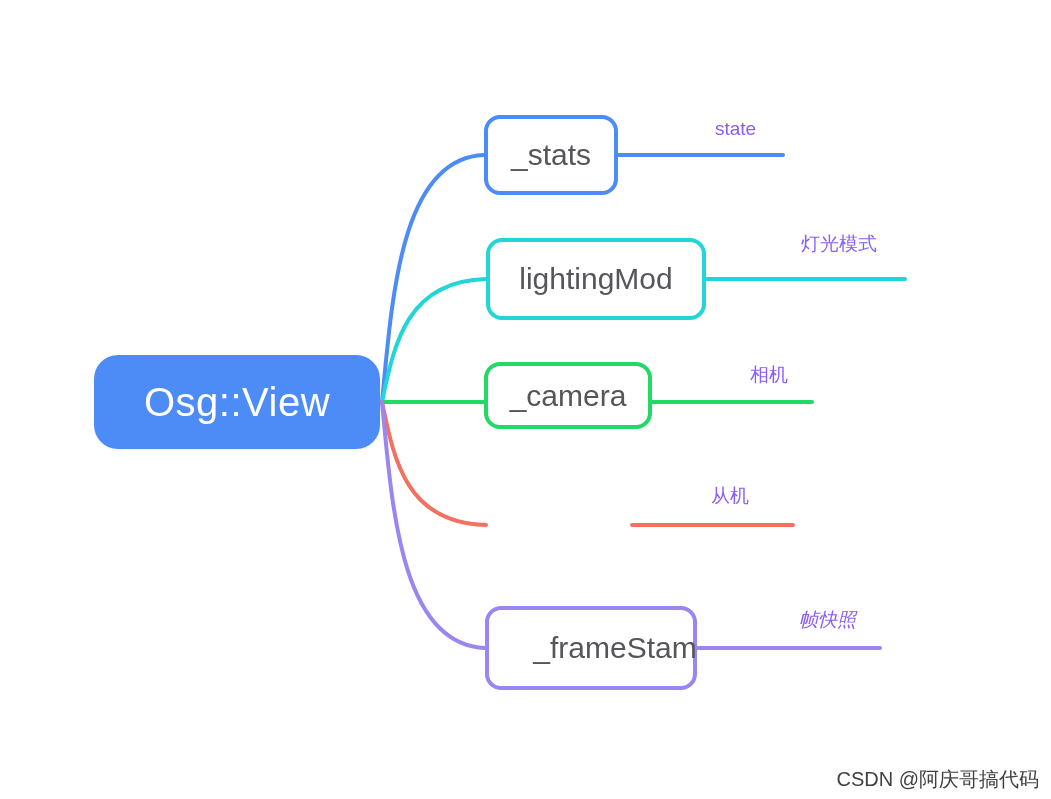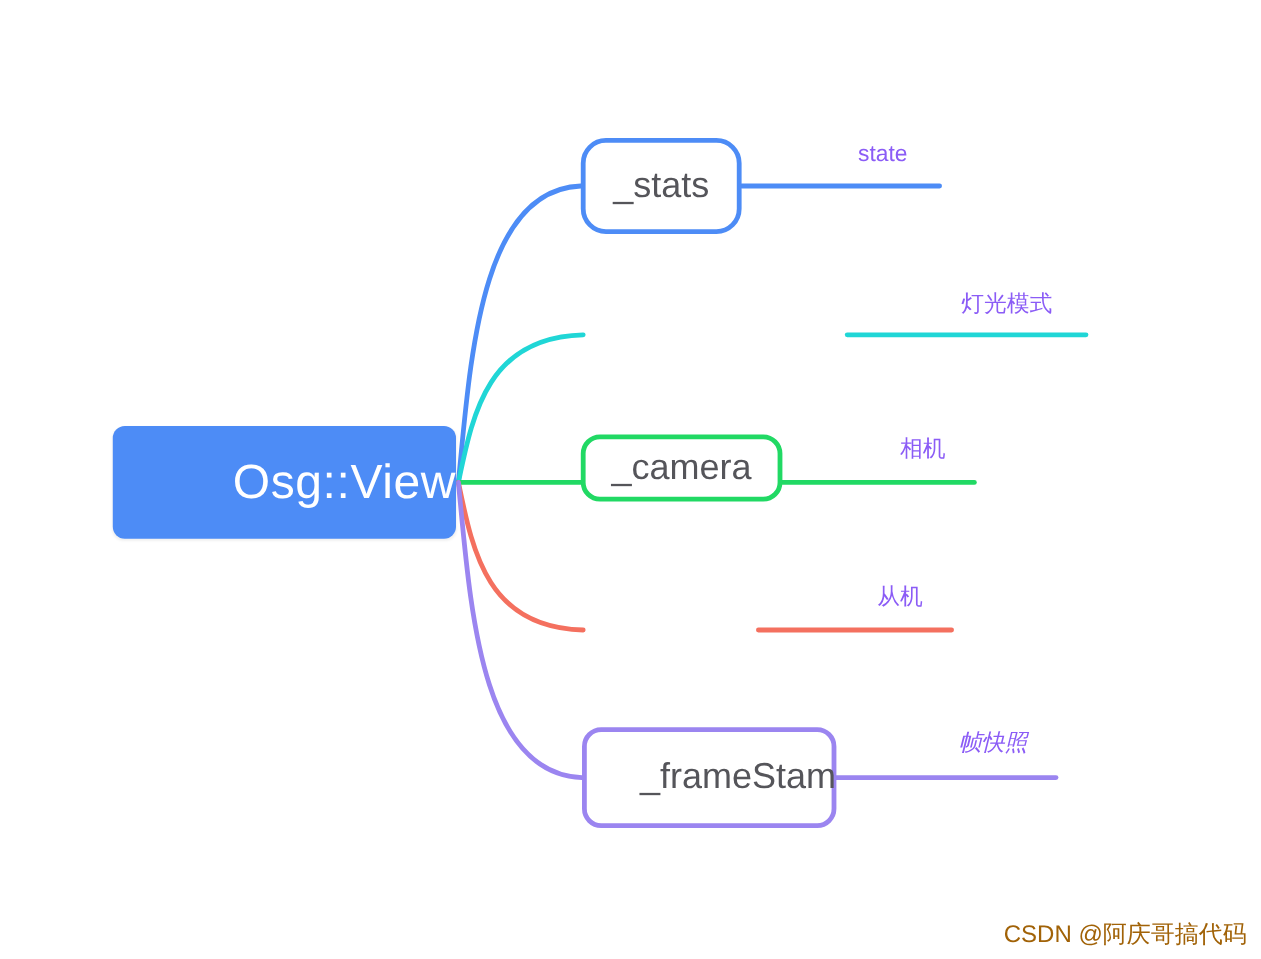--- a/index.html
+++ b/index.html
@@ -27,24 +27,24 @@
   }
 
   
   .root-node {
     position: absolute;
     left: 94px;
     top: 355px;
     width: 286px;
     height: 94px;
     background: #4d8cf6;
-    border-radius: 10px;
+    border-radius: 24px;
     display: flex;
     align-items: center;
-    justify-content: flex-end;
+    justify-content: center;
     box-shadow: 0 1px 2px rgba(0,0,0,0.06);
   }
   .root-label {
     color: #ffffff;
     font-size: 40px;
     line-height: 1;
     letter-spacing: 0.5px;
     white-space: nowrap;
   }
 
@@ -74,21 +74,21 @@
     font-size: 19px;
     line-height: 1;
     white-space: nowrap;
   }
 
   
   .watermark {
     position: absolute;
     right: 12px;
     bottom: 10px;
-    color: #a16207;
+    color: #404040;
     font-size: 20px;
     line-height: 1;
     white-space: nowrap;
     user-select: none;
   }
 </style>
 </head>
 <body>
 
 <div id="canvas">
@@ -110,33 +110,36 @@
 
       <path d="M 382 402 C 392 505 400 645 485 648" stroke="#9b85f0"></path>
       <path d="M 697 648 L 880 648" stroke="#9b85f0"></path>
     </g>
   </svg>
 
   <div class="root-node">
     <span class="root-label">Osg::View</span>
   </div>
 
-  <div class="child-node" style="left:484px; top:115px; width:134px; height:80px; border-color:#4d8cf6;border-radius:21px;">
+  <div class="child-node" style="left:484px; top:115px; width:134px; height:80px; border-color:#4d8cf6;">
     <span class="child-label">_stats</span>
   </div>
   <span class="edge-label" style="left:715px; top:119px;">state</span>
 
-  <span class="edge-label" style="left:801px; top:244px;">灯光模式</span>
+  <div class="child-node" style="left:486px; top:238px; width:220px; height:82px; border-color:#20d6d6;">
+    <span class="child-label">lightingMod</span>
+  </div>
+  <span class="edge-label" style="left:801px; top:234px;">灯光模式</span>
 
-  <div class="child-node" style="left:484px; top:362px; width:168px; height:56px; border-color:#21d964;">
+  <div class="child-node" style="left:484px; top:362px; width:168px; height:67px; border-color:#21d964;">
     <span class="child-label">_camera</span>
   </div>
   <span class="edge-label" style="left:750px; top:365px;">相机</span>
 
-  <span class="edge-label" style="left:731px; top:488px;">从机</span>
+  <span class="edge-label" style="left:711px; top:488px;font-family:Liberation Mono, monospace;">从机</span>
 
   <div class="child-node" style="left:485px; top:606px; width:212px; height:84px; border-color:#9b85f0;padding-left:48px;">
     <span class="child-label">_frameStam</span>
   </div>
   <span class="edge-label" style="left:799px; top:610px;font-style:italic;">帧快照</span>
 
   <span class="watermark">CSDN @阿庆哥搞代码</span>
 
 </div>
 

